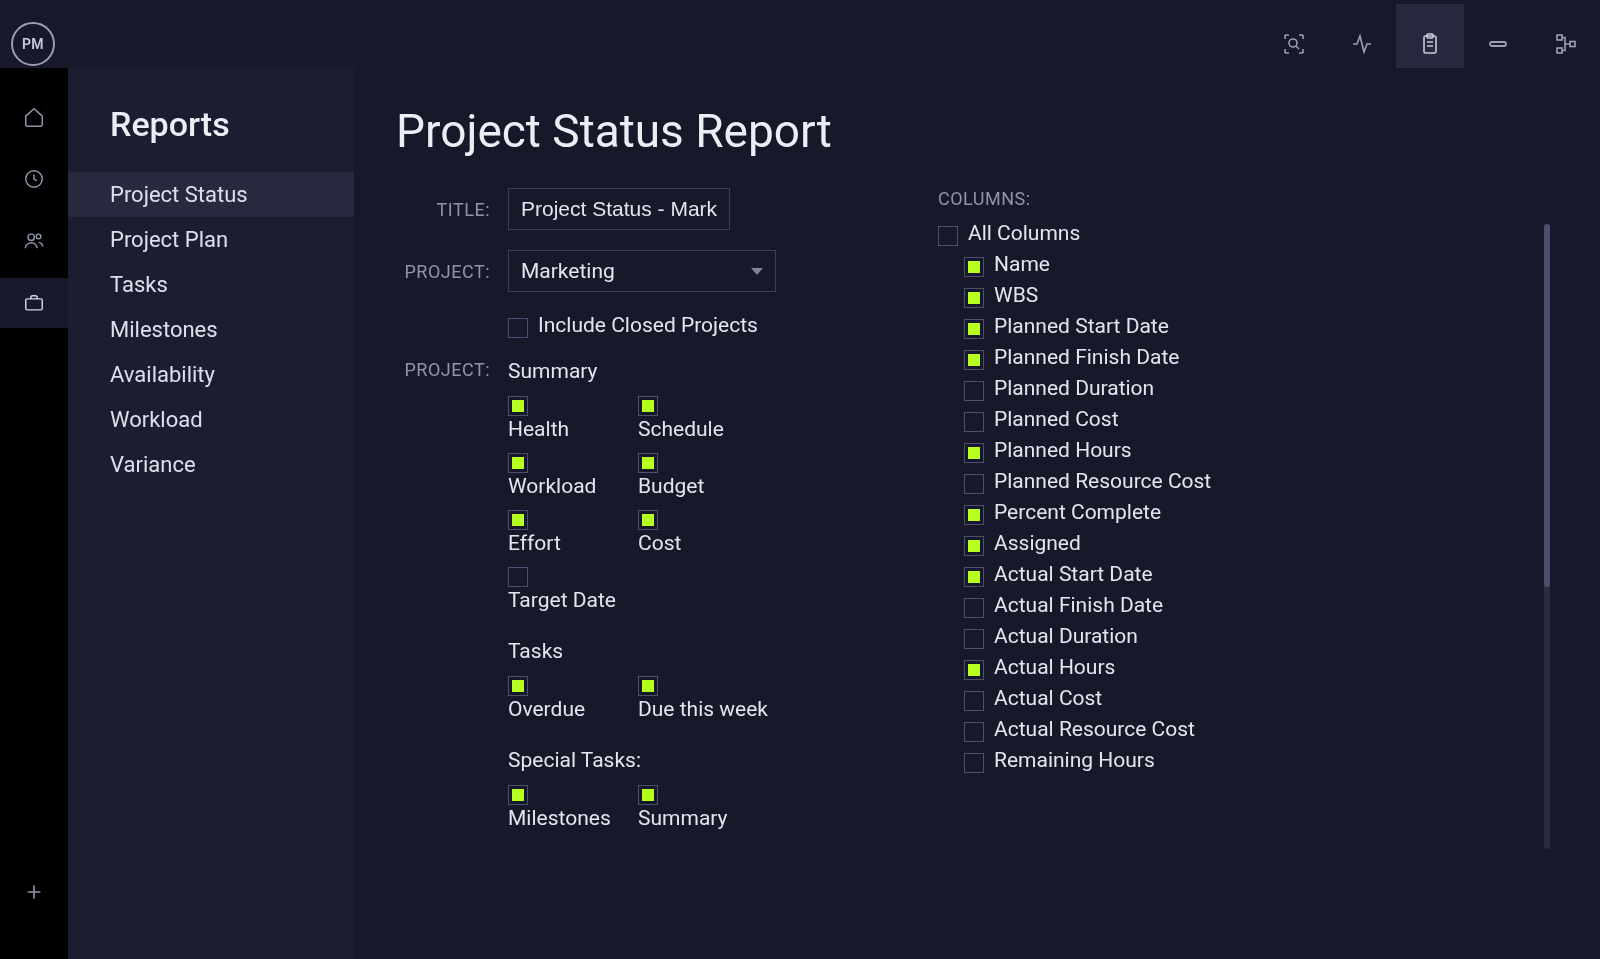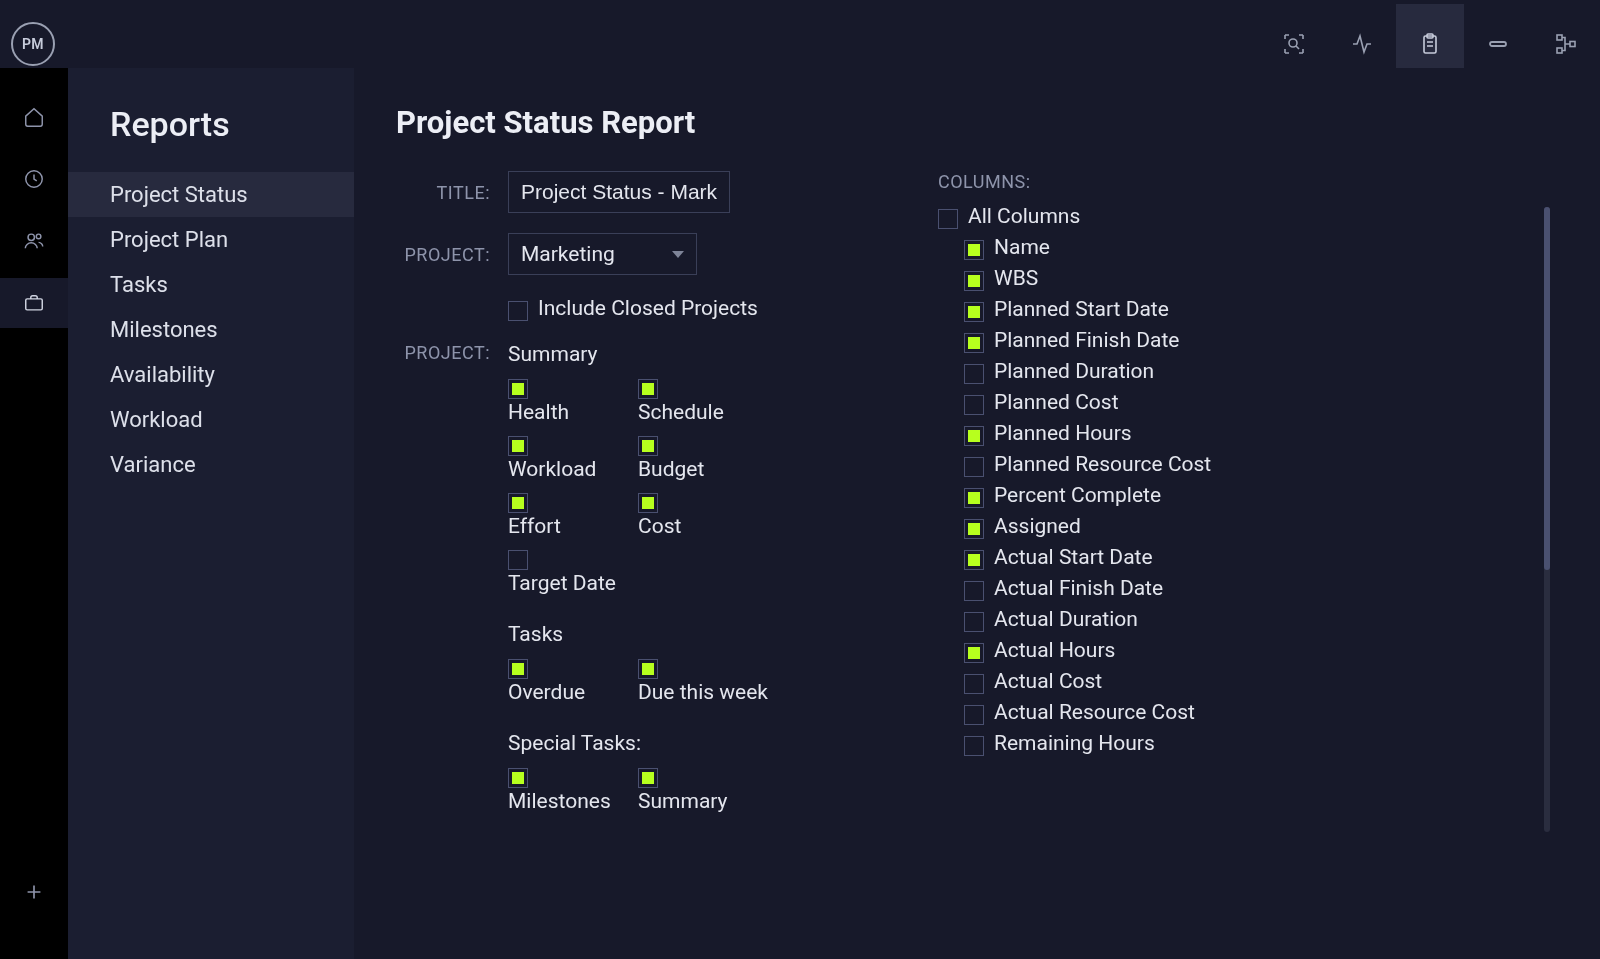--- a/index.html
+++ b/index.html
@@ -99,22 +99,22 @@
   
   .content{
     position:absolute;
     top:68px; bottom:0;
     left:354px; right:0;
     padding:36px 42px 0 42px;
     background:#17192a;
     overflow:hidden;
   }
   .page-title{
-    font-size:31px;
-    font-weight:700;
+    font-size:46px;
+    font-weight:400;
     color:#eceef5;
     margin-bottom:30px;
   }
 
   .form-area{
     display:flex;
     gap:92px;
   }
   .form-left{
     width:450px;
@@ -144,21 +144,21 @@
     font-size:21px;
     padding:8px 12px;
     width:222px;
   }
   .select-box{
     background:transparent;
     border:1px solid #3a3f58;
     color:#e4e6ee;
     font-size:21px;
     padding:8px 36px 8px 12px;
-    width:189px;
+    width:268px;
     position:relative;
   }
   .select-box::after{
     content:"";
     position:absolute;
     right:12px; top:50%;
     width:0;height:0;
     border-left:6px solid transparent;
     border-right:6px solid transparent;
     border-top:7px solid #7e8498;

